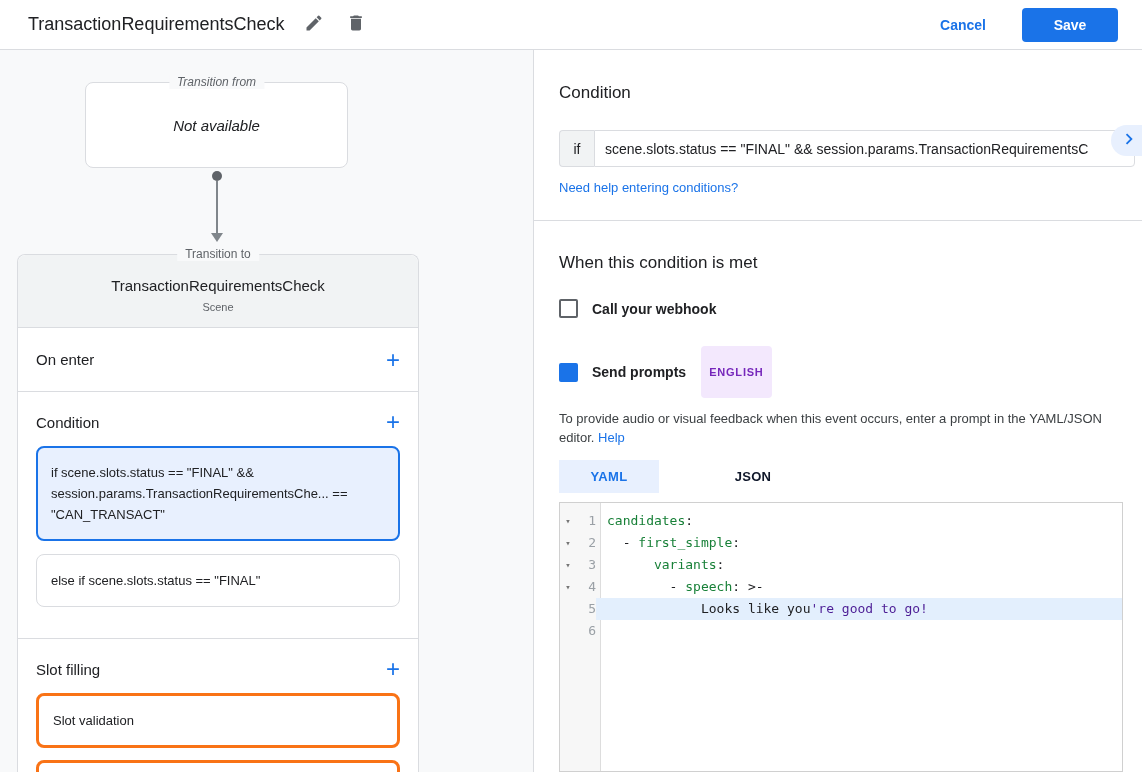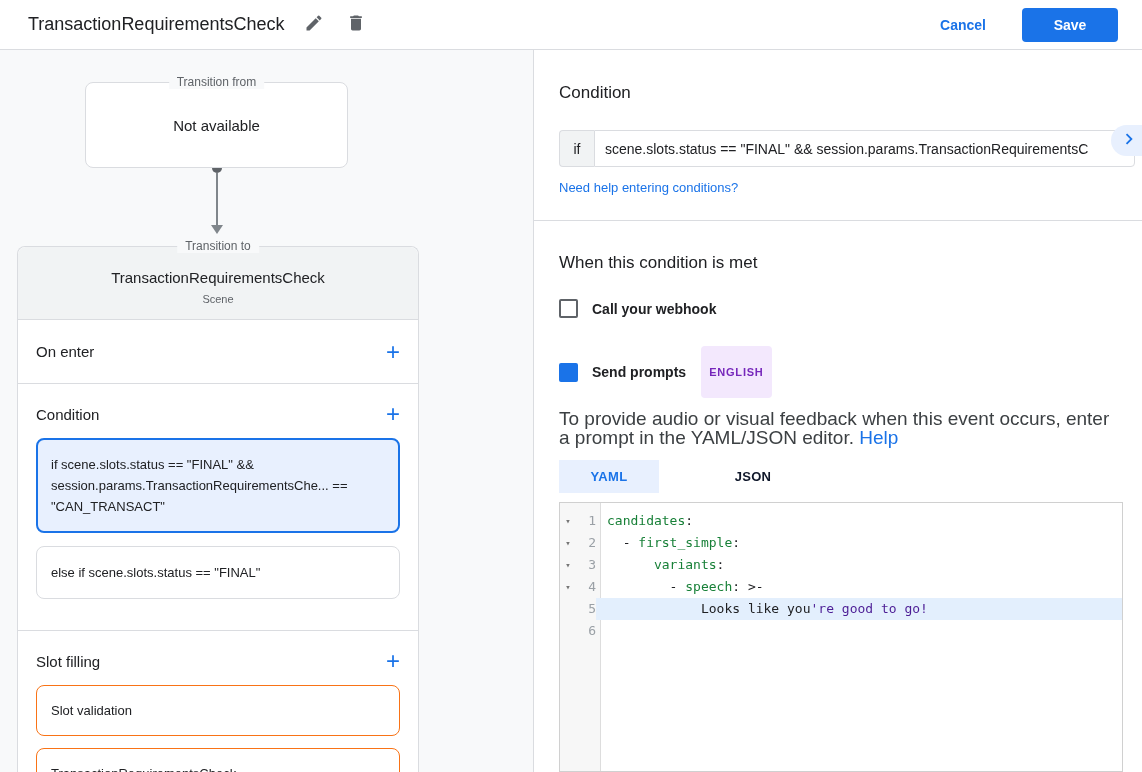--- a/index.html
+++ b/index.html
@@ -19,23 +19,23 @@
     border:none; border-radius:4px; width:96px; height:34px; cursor:pointer; }
 
   
   .main { display:flex; height:722px; }
   .left-panel { width:534px; background:#f8f9fa; border-right:1px solid #dadce0;
     overflow:hidden; position:relative; }
   .right-panel { flex:1; background:#fff; display:flex; flex-direction:column;
     padding:0 19px 0 25px; position:relative; overflow:hidden; }
 
   
-  .tfrom-box { position:relative; width:263px; margin:32px 0 0 85px; height:86px;
+  .tfrom-box { position:relative; width:263px; margin:32px 0 8px 85px; height:86px;
     background:#fff; border:1px solid #dadce0; border-radius:8px;
-    display:flex; align-items:center; justify-content:center; }
+    display:flex; align-items:center; justify-content:center;font-style:italic; }
   .legend { position:absolute; top:-8px; left:50%; transform:translateX(-50%);
     background:#f8f9fa; padding:0 8px; font-size:12px; color:#5f6368; white-space:nowrap; }
   .tfrom-value { font-size:15px; color:#202124; }
   .arrow-col { width:263px; margin-left:85px; display:flex; flex-direction:column;
     align-items:center; }
   .arrow-dot { width:10px; height:10px; border-radius:50%; background:#5f6368; margin-top:-5px; }
   .arrow-line { width:2px; height:52px; background:#80868b; }
   .arrow-head { width:0; height:0; border-left:6px solid transparent;
     border-right:6px solid transparent; border-top:9px solid #80868b; }
 
@@ -52,21 +52,21 @@
   .plus-btn { background:none; border:none; color:#1a73e8; font-size:24px;
     font-weight:400; cursor:pointer; line-height:20px; }
   .sec-divider { border-top:1px solid #dadce0; }
   .sec-header { display:flex; align-items:center; justify-content:space-between;
     padding:20px 18px 14px; }
   .sec-body { padding:0 18px 18px; }
   .cond-card { border:1px solid #dadce0; background:#fff; border-radius:8px;
     padding:15px 14px; font-size:13px; line-height:21px; color:#202124;
     margin-bottom:13px; cursor:pointer; overflow-wrap:break-word; }
   .cond-card.selected { border:2px solid #1a73e8; background:#e8f0fe; padding:14px 13px; }
-  .slot-card { border:1px solid #f97316; background:#fff; border-radius:8px;
+  .slot-card { border:3px solid #f97316; background:#fff; border-radius:8px;
     padding:17px 14px; font-size:13px; color:#202124; margin-bottom:12px; cursor:pointer; }
 
   
   .rp-h2 { font-size:17px; font-weight:400; color:#202124; margin-top:33px; }
   .collapse-pill { position:absolute; top:75px; right:0; width:31px; height:31px;
     background:#e8f0fe; border:none; border-radius:16px 0 0 16px; cursor:pointer;
     display:flex; align-items:center; justify-content:center; padding-left:4px; }
   .if-row { display:flex; margin:27px -12px 0 0; height:37px; }
   .if-prefix { width:35px; background:#f1f3f4; border:1px solid #dadce0;
     border-right:none; border-radius:4px 0 0 4px; display:flex; align-items:center;
@@ -82,21 +82,21 @@
   .cb-row { display:flex; align-items:center; }
   .cb-row.webhook { margin-top:26px; }
   .cb-row.prompts { margin-top:28px; }
   .cb { width:19px; height:19px; border:2px solid #5f6368; border-radius:2px;
     cursor:pointer; flex:none; }
   .cb.checked { background:#1a73e8; border-color:#1a73e8; display:flex;
     align-items:center; justify-content:center; }
   .cb-label { font-size:14px; font-weight:700; color:#202124; margin-left:14px; }
   .lang-badge { background:#f3e8fd; color:#7627bb; font-size:11px; font-weight:700;
     letter-spacing:0.8px; border-radius:4px; padding:20px 8px; margin-left:15px; }
-  .desc { font-size:19px; line-height:19px; color:#3c4043; margin-top:11px; max-width:568px; }
+  .desc { font-size:13px; line-height:19px; color:#3c4043; margin-top:11px; max-width:568px; }
   .desc a { color:#1a73e8; text-decoration:none; }
 
   
   .tabs { display:flex; margin-top:13px;gap:44px; }
   .tab { width:100px; height:33px; display:flex; align-items:center; justify-content:center;
     font-size:13px; font-weight:700; color:#0f172a; cursor:pointer; letter-spacing:0.3px; }
   .tab.active { background:#e8f0fe; color:#1a73e8; }
 
   
   .editor { margin-top:9px; border:1px solid #d0d0d0; flex:1; position:relative;

